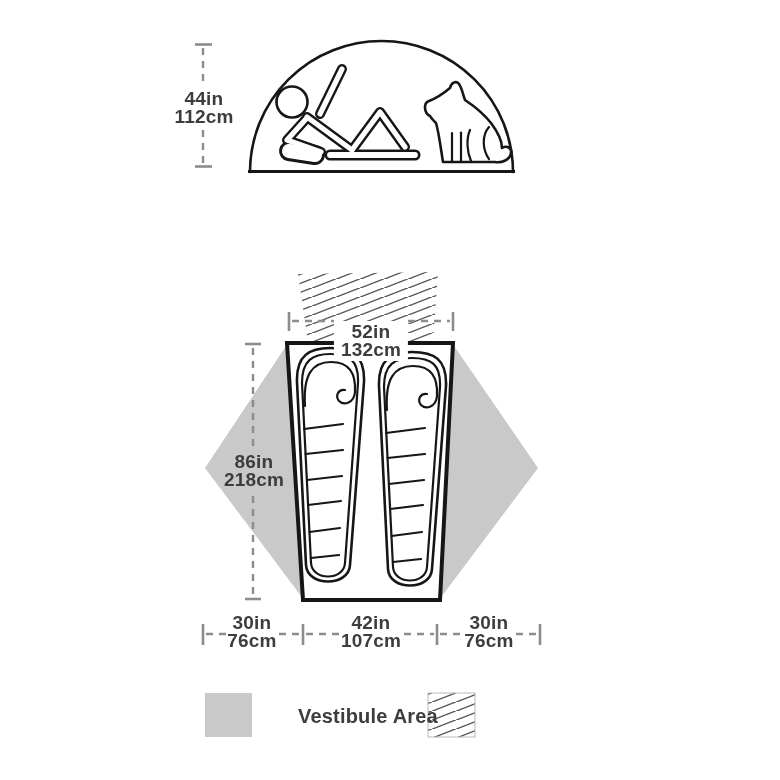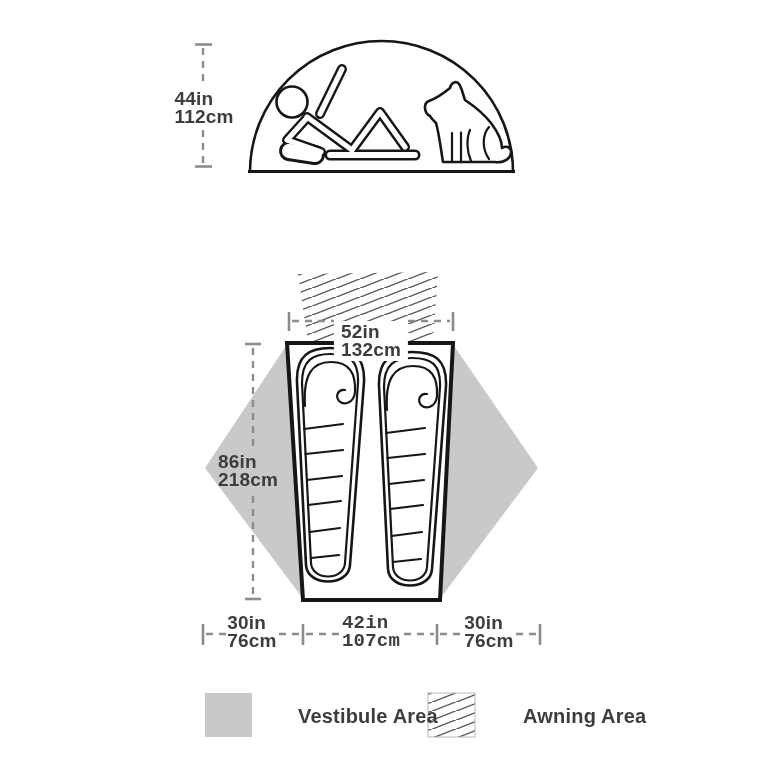--- a/index.html
+++ b/index.html
@@ -31,20 +31,21 @@
   .limb-b{fill:none;stroke:var(--outline);stroke-width:10;stroke-linecap:round;stroke-linejoin:round;}
   .limb-w{fill:none;stroke:#ffffff;stroke-width:5.2;stroke-linecap:round;stroke-linejoin:round;}
   .dim{fill:none;stroke:var(--dimension_line);stroke-width:2.4;stroke-dasharray:7 6;}
   .tick{fill:none;stroke:var(--dimension_line);stroke-width:2.6;}
   .sw-border{stroke:#b9b9b9;stroke-width:1;}
 
   
   .dim-label{
     position:absolute;
     transform:translate(-50%,-50%);
+    text-align:center;
     font-size:19px;
     line-height:18px;
     font-weight:600;
     color:var(--label_text);
     letter-spacing:.2px;
     white-space:nowrap;
   }
   .dim-label .dl{display:block;}
   .plate{background:#ffffff;padding:2px 7px;}
 
@@ -182,37 +183,36 @@
   <div class="dim-label" style="left:204px;top:108px;">
     <span class="dl">44in</span>
     <span class="dl">112cm</span>
   </div>
 
   <div class="dim-label plate" style="left:371px;top:321px;margin-top:20px;">
     <span class="dl">52in</span>
     <span class="dl">132cm</span>
   </div>
 
-  <div class="dim-label" style="left:248px;top:471px;">
+  <div class="dim-label" style="left:254px;top:471px;">
     <span class="dl">86in</span>
     <span class="dl">218cm</span>
   </div>
 
   <div class="dim-label" style="left:252px;top:632px;">
     <span class="dl">30in</span>
     <span class="dl">76cm</span>
   </div>
 
-  <div class="dim-label" style="left:371px;top:632px;font-family:Liberation Mono, monospace;">
+  <div class="dim-label" style="left:371px;top:632px;">
     <span class="dl">42in</span>
     <span class="dl">107cm</span>
   </div>
 
   <div class="dim-label" style="left:489px;top:632px;">
     <span class="dl">30in</span>
     <span class="dl">76cm</span>
   </div>
 
   <div class="legend-label" style="left:262px;top:716px;">Vestibule Area</div>
 
-  <div class="legend-label" style="left:487px;top:716px;">Awning Area</div>
 
 </div>
 
 </body></html>

